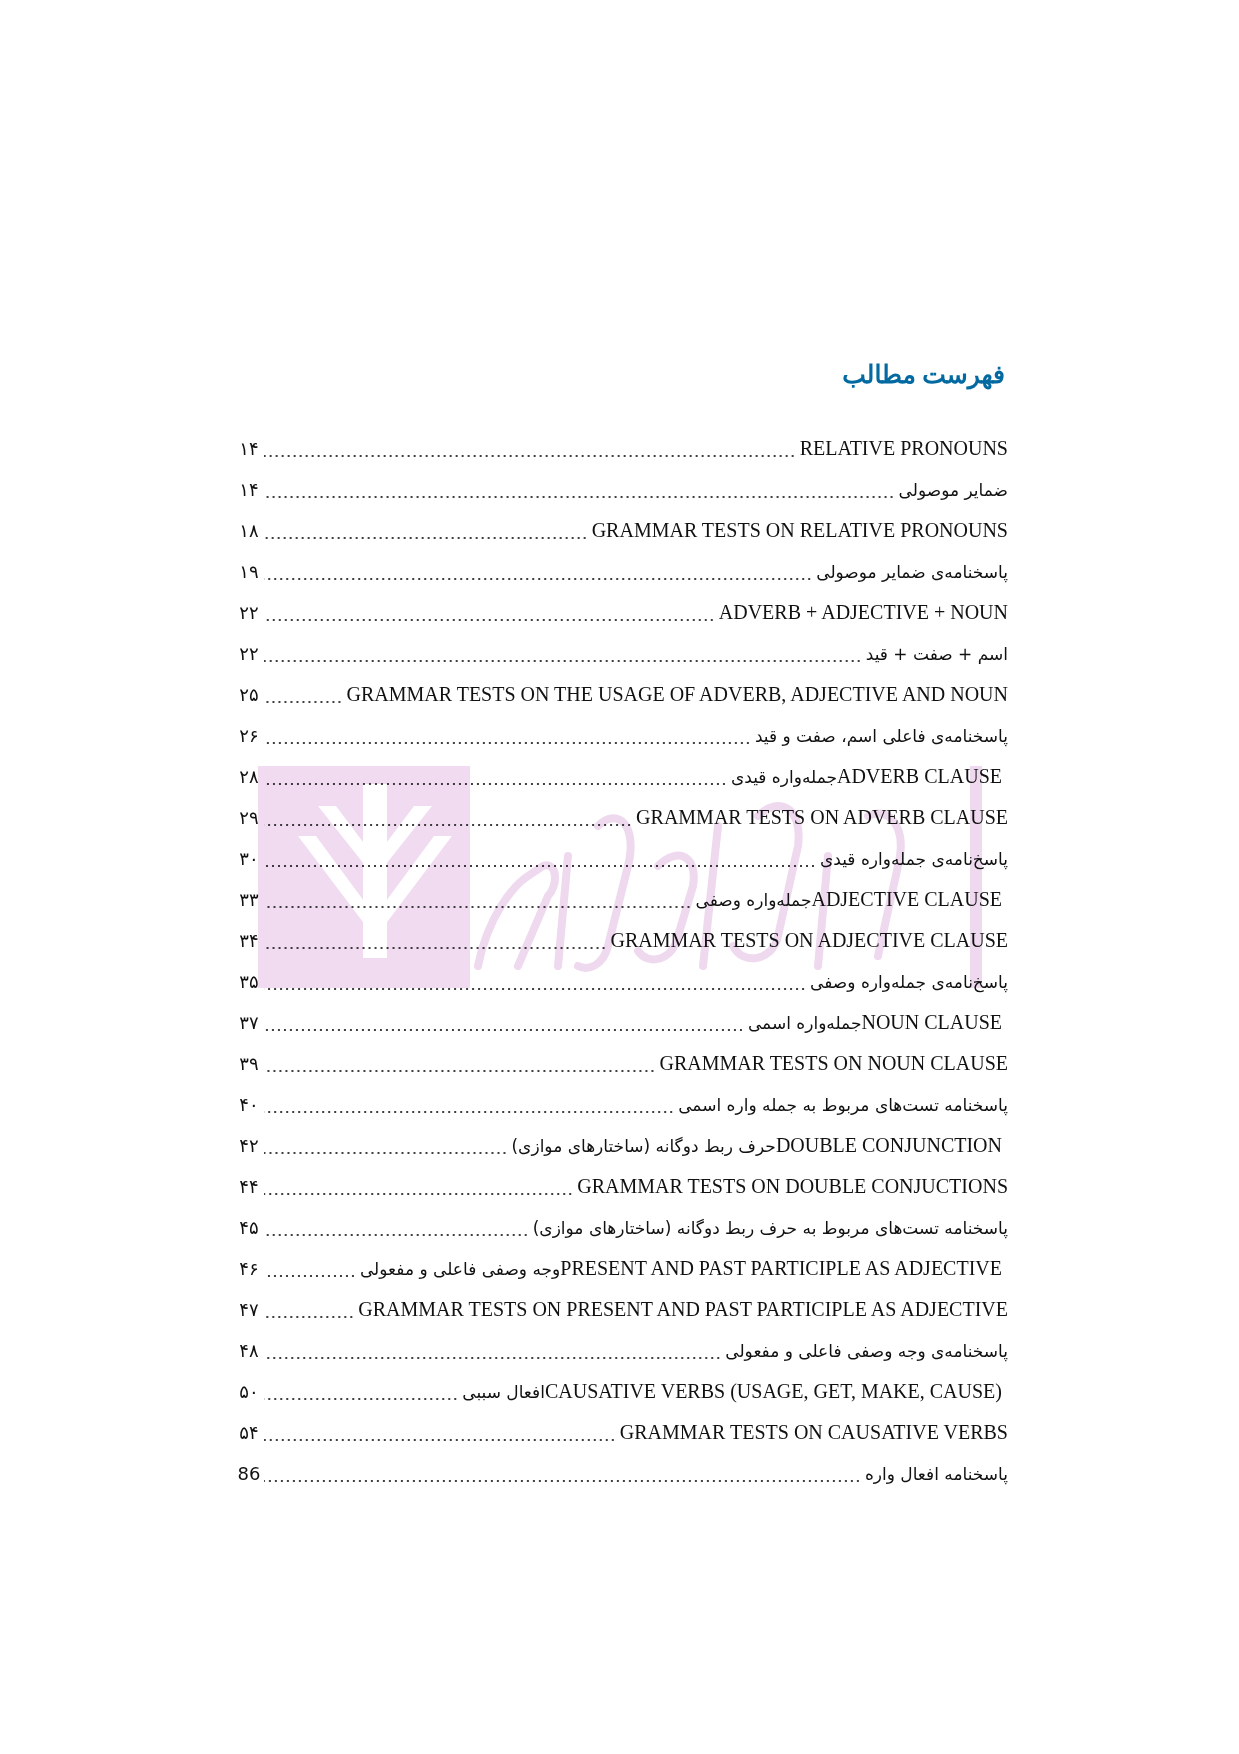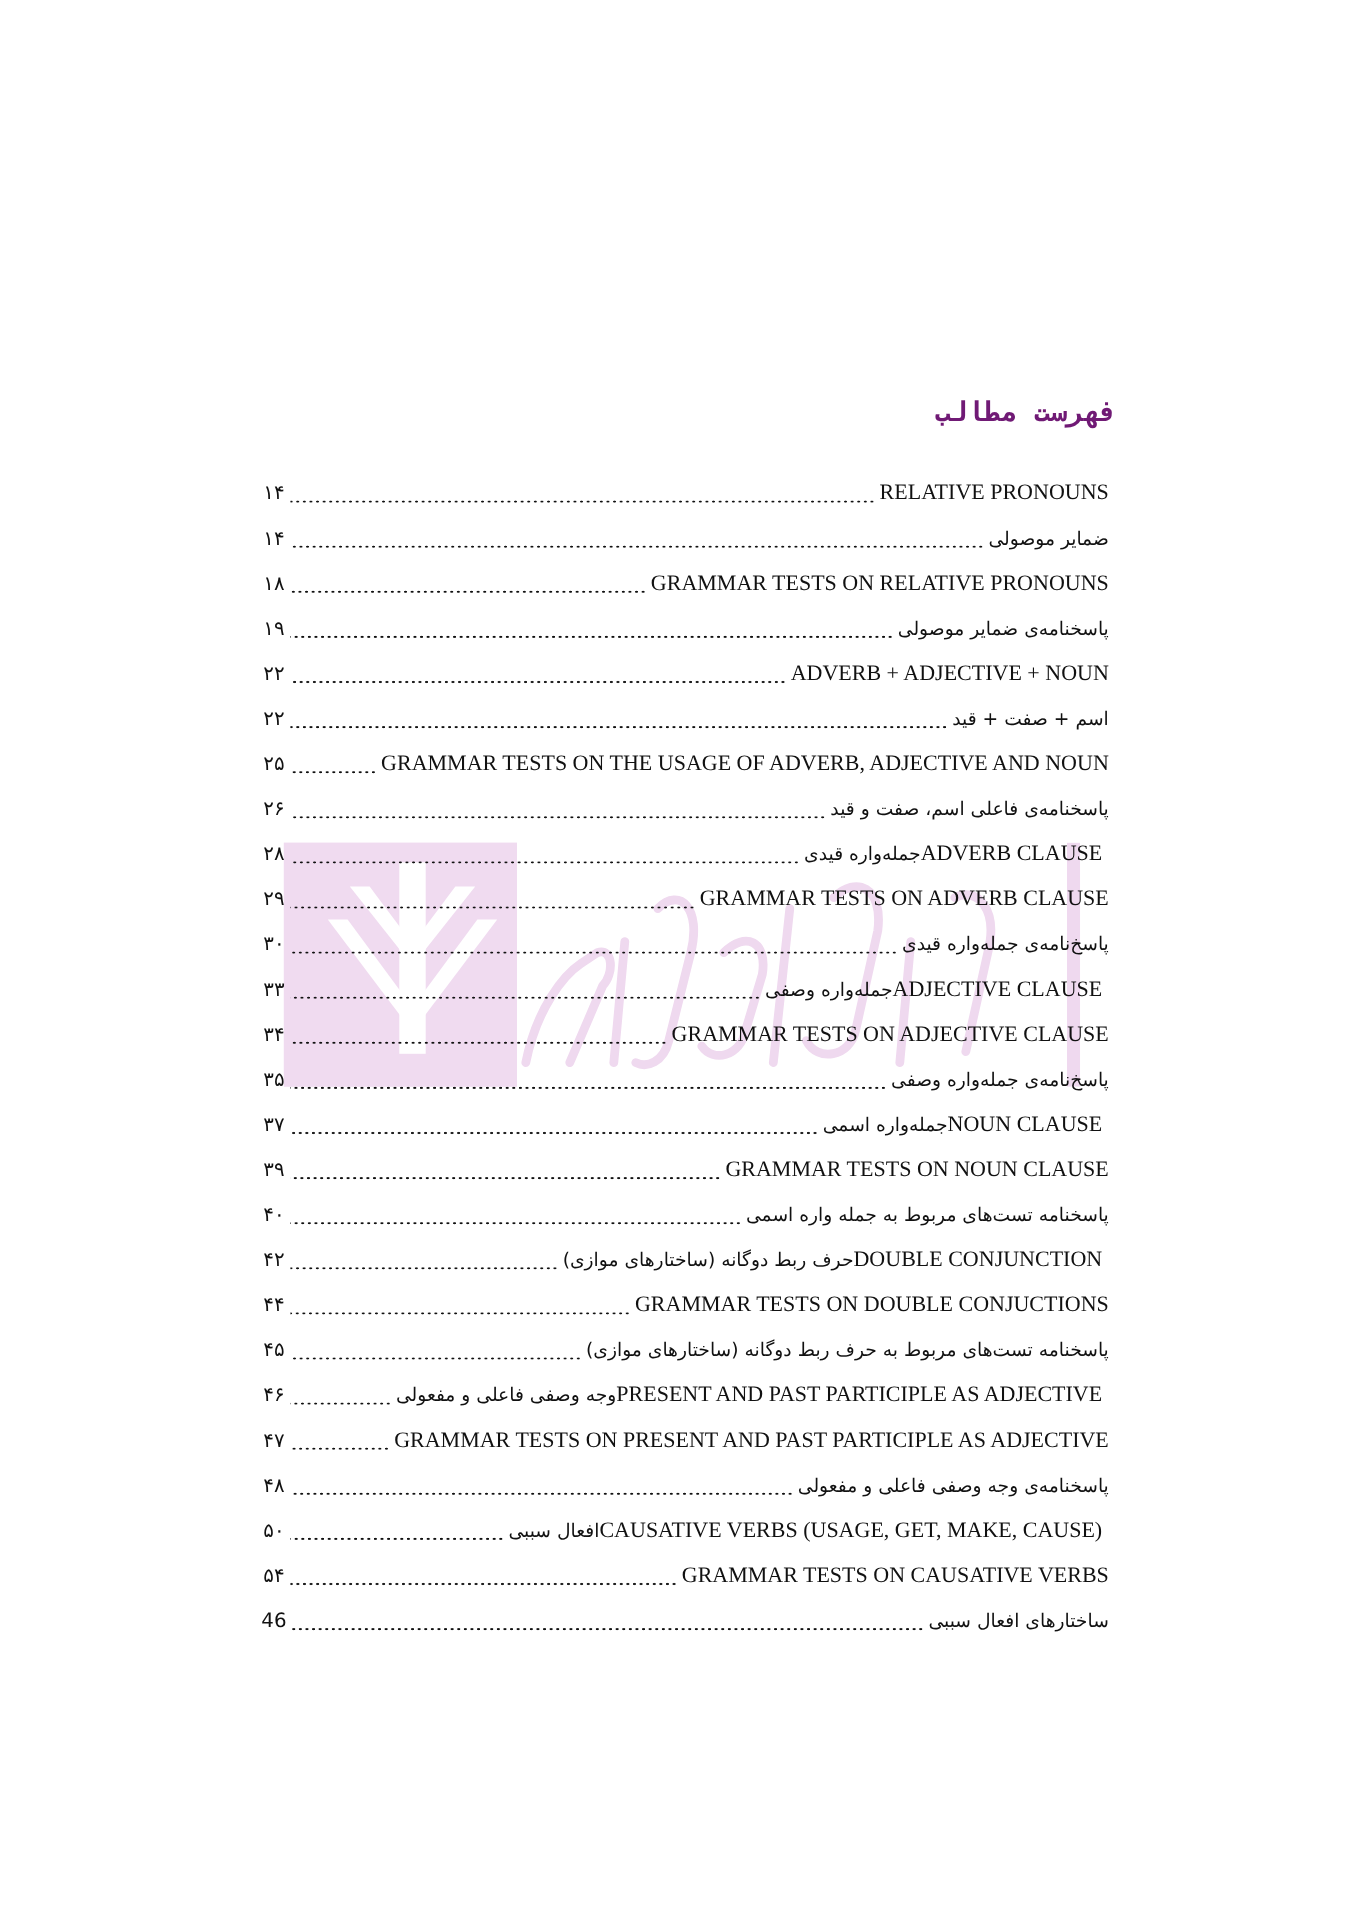--- a/index.html
+++ b/index.html
@@ -1,23 +1,23 @@
 <!DOCTYPE html>
 <html><head>
 <meta charset="utf-8">
 <style>
   html, body { margin:0; padding:0; }
   body {
     width:1239px; height:1754px; background:#ffffff; position:relative; overflow:hidden;
     font-family: "Liberation Serif", "DejaVu Serif", serif; color:#111;
   }
   .title {
-    position:absolute; top:360px; right:224px;
-    font-family: Liberation Mono, monospace; font-weight:bold; font-size:25px;
-    direction:rtl; color:#701a75;
+    position:absolute; top:360px; right:234px;
+    font-family: Liberation Serif, serif; font-weight:bold; font-size:25px;
+    direction:rtl; color:#0369a1;
   }
   .toc { position:absolute; left:236px; width:772px; top:428px; }
   .row {
     position:relative; height:41px; display:flex; align-items:center;
     direction:rtl; font-size:20px; white-space:nowrap;
   }
   .label { flex:0 0 auto; padding-left:2px; }
   .label.fa { font-family:"DejaVu Sans", sans-serif; font-size:17px; }
   .label.mix { padding-right:6px; }
   .label .en { font-family:"Liberation Serif", serif; font-size:20px;text-align:center; }
@@ -187,17 +187,17 @@
     <span class="label mix"><span class="en">CAUSATIVE VERBS (USAGE, GET, MAKE, CAUSE)</span><span class="fa">افعال سببی</span></span>
     <span class="dots"></span>
     <span class="page">۵۰</span>
   </div>
     <div class="row">
     <span class="label">GRAMMAR TESTS ON CAUSATIVE VERBS</span>
     <span class="dots"></span>
     <span class="page">۵۴</span>
   </div>
     <div class="row">
-    <span class="label fa">ساختارهای افعال سببی</span>
-    <span class="dots"></span>
-    <span class="page">46</span>
+    <span class="label fa">پاسخنامه افعال واره</span>
+    <span class="dots"></span>
+    <span class="page">86</span>
   </div>
   </div>
 
 </body></html>

